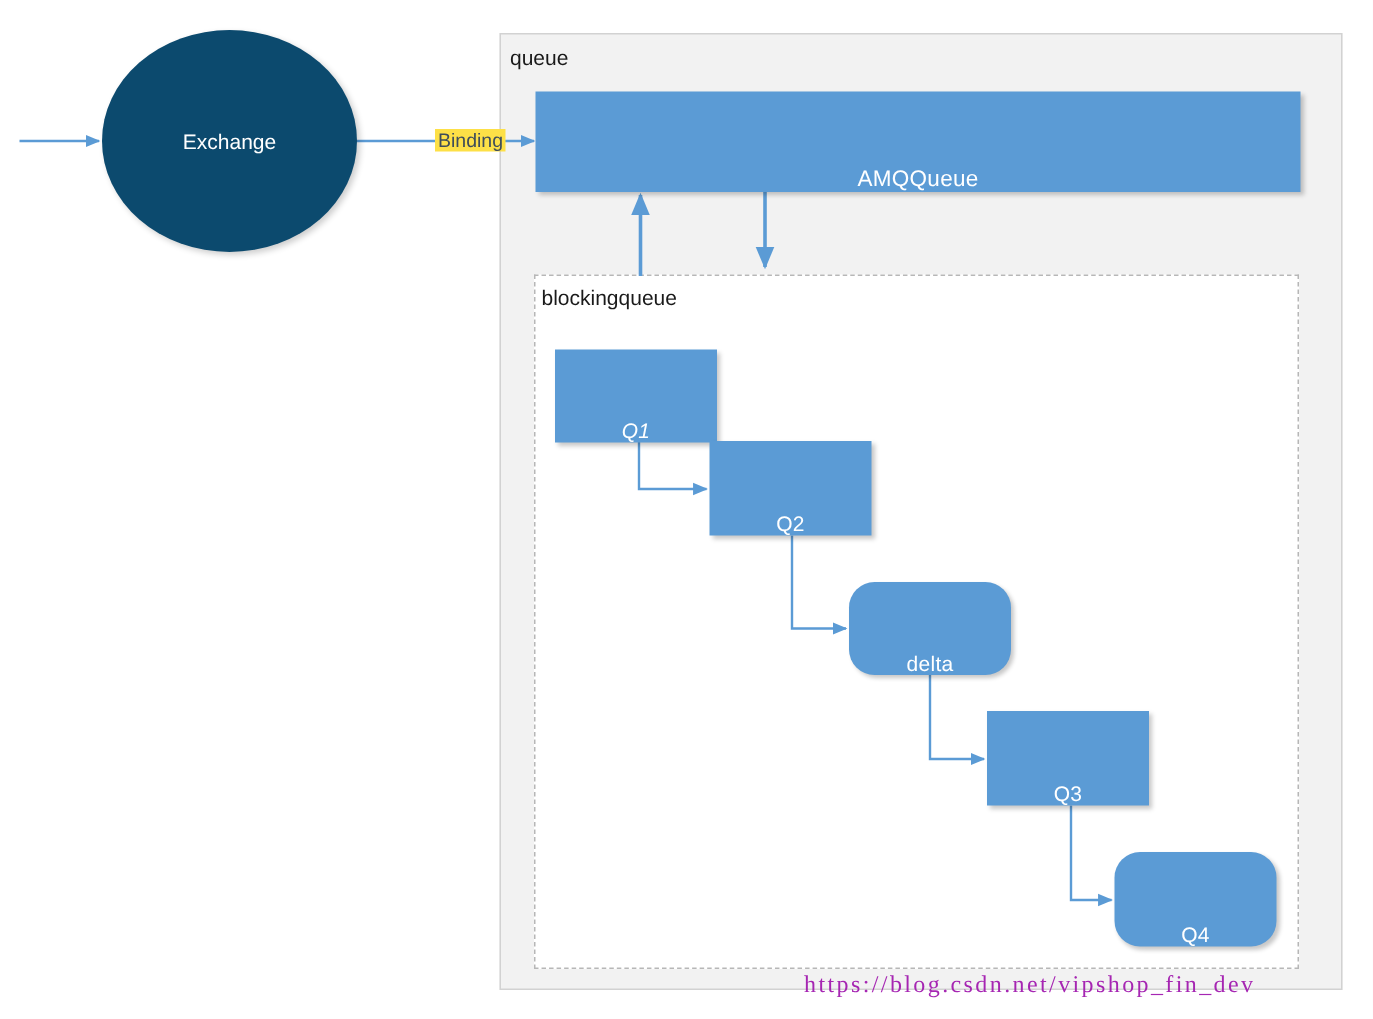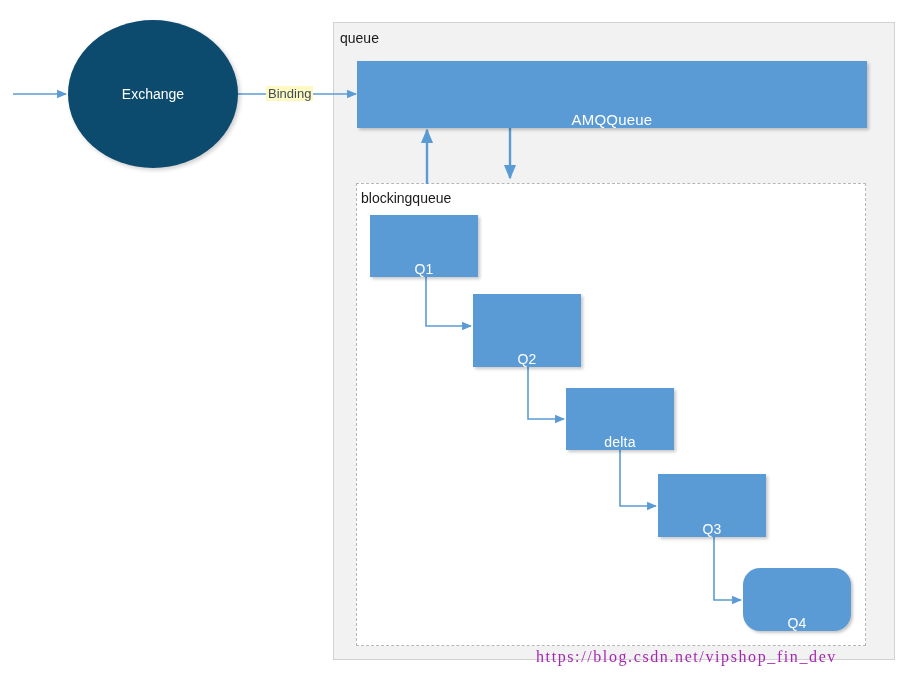--- a/index.html
+++ b/index.html
@@ -64,23 +64,24 @@
   .container-label {
     position: absolute;
     color: #1a1a1a;
     font-size: 14px;
     white-space: nowrap;
   }
   .edge-label {
     position: absolute;
     color: #3f4d5a;
     font-size: 13px;
-    background: #fef9c3;
+    background: #fde047;
     padding: 0 2px;
     white-space: nowrap;
+    margin-left: 24px;
   }
   .watermark {
     position: absolute;
     left: 536px;
     top: 648px;
     color: #a21caf;
     font-family: "Liberation Serif", serif;
     font-size: 16px;
     letter-spacing: 1.6px;
     white-space: nowrap;
@@ -141,29 +142,29 @@
   <div class="circle-node" style="left:68px; top:20px; width:170px; height:148px;">
     <span>Exchange</span>
   </div>
 
   <div class="edge-label" style="left:266px; top:86px;">Binding</div>
 
   <div class="node-box wide-label" style="left:357px; top:61px; width:510px; height:67px;">
     <span>AMQQueue</span>
   </div>
 
-  <div class="node-box" style="left:370px; top:215px; width:108px; height:62px;">
+  <div class="node-box" style="left:370px; top:233px; width:108px; height:62px;font-style:italic;">
     <span>Q1</span>
   </div>
 
-  <div class="node-box" style="left:473px; top:294px; width:108px; height:73px;">
+  <div class="node-box" style="left:473px; top:294px; width:108px; height:63px;">
     <span>Q2</span>
   </div>
 
-  <div class="node-box" style="left:566px; top:388px; width:108px; height:62px;">
+  <div class="node-box" style="left:566px; top:388px; width:108px; height:62px;border-radius:17px;">
     <span>delta</span>
   </div>
 
   <div class="node-box" style="left:658px; top:474px; width:108px; height:63px;">
     <span>Q3</span>
   </div>
 
   <div class="node-box" style="left:743px; top:568px; width:108px; height:63px;border-radius:17px;">
     <span>Q4</span>
   </div>

